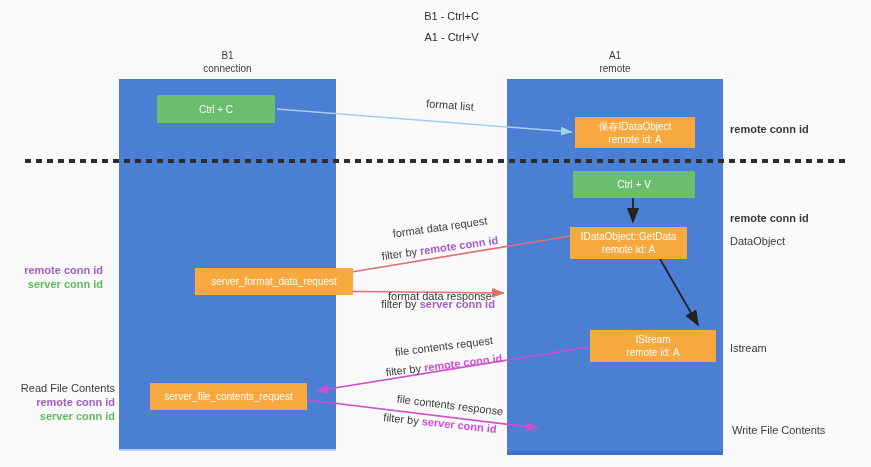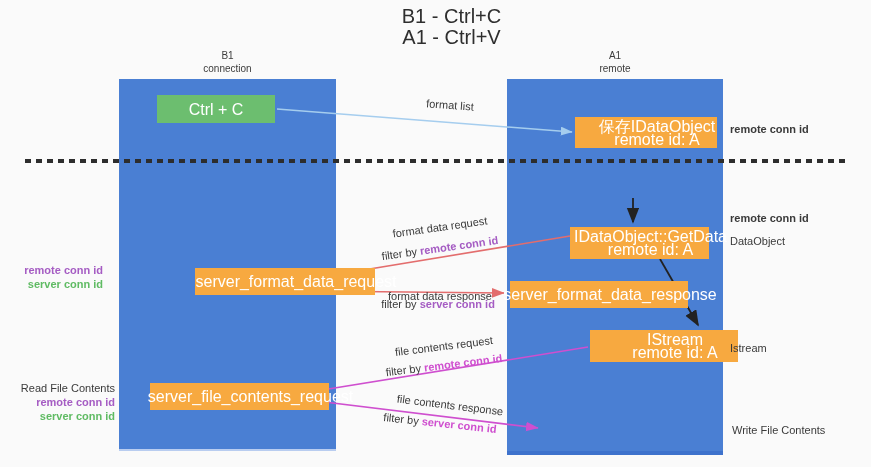--- a/index.html
+++ b/index.html
@@ -2,25 +2,25 @@
 <html style="--lane: #4a7fd3; --node-green: #6cbe6f; --node-orange: #f7a940; --arrow-lightblue: #a5cdee; --arrow-salmon: #e36d6d; --arrow-magenta: #cf4fcf; --arrow-black: #222222; --text-purple: #a55cc3; --text-green: #5fbb63;"><head>
 <meta charset="utf-8">
 <style>
   html,body{margin:0;padding:0;}
   body{background:#e8e8e8;font-family:"Liberation Sans",sans-serif;}
   #page{position:relative;width:871px;height:467px;background:#fafafa;overflow:hidden;
         font-family:"Liberation Sans",sans-serif;color:#333;}
   .lane{position:absolute;background:var(--lane);}
   .lane-title{position:absolute;text-align:center;font-size:10px;line-height:13px;color:#3c3c3c;}
   .page-title{position:absolute;left:0;right:0;top:6px;text-align:center;
-              font-size:20px;line-height:21px;color:#2e2e2e;margin-left:32px;}
+              font-size:11px;line-height:21px;color:#2e2e2e;margin-left:32px;}
   .node{position:absolute;display:flex;flex-direction:column;align-items:center;justify-content:center;
-        color:#fff;font-size:16px;line-height:13px;text-align:center;z-index:3;}
+        color:#fff;font-size:10px;line-height:13px;text-align:center;z-index:3;}
   .node.green{background:var(--node-green);}
-  .node.orange{background:var(--node-orange);padding-left:22px;}
+  .node.orange{background:var(--node-orange);}
   .edge-label{position:absolute;font-size:11px;line-height:13px;color:#3a3a3a;
               white-space:nowrap;text-align:center;z-index:4;}
   .k-purple{color:var(--text-purple);font-weight:bold;}
   .k-magenta{color:var(--arrow-magenta);font-weight:bold;}
   .k-green{color:var(--text-green);font-weight:bold;}
   .side-label{position:absolute;font-size:11px;line-height:14px;color:#3a3a3a;white-space:nowrap;z-index:4;}
   .side-group{position:absolute;font-size:11px;line-height:14px;text-align:right;white-space:nowrap;z-index:4;}
   #arrows{position:absolute;left:0;top:0;z-index:2;pointer-events:none;}
   .dashed-line{position:absolute;left:25px;top:159px;width:822px;height:4px;z-index:5;
                background:repeating-linear-gradient(90deg,#2d2d2d 0 6px,transparent 6px 11px);}
@@ -79,33 +79,33 @@
 
   <div class="node green" style="left:157px;top:95px;width:118px;height:28px;">
     <div>Ctrl + C</div>
   </div>
 
   <div class="node orange" style="left:575px;top:117px;width:120px;height:31px;">
     <div>保存IDataObject</div>
     <div>remote id: A</div>
   </div>
 
+  <div class="node green" style="left:573px;top:171px;width:122px;height:27px;">
+    <div>Ctrl + V</div>
+  </div>
 
   <div class="node orange" style="left:570px;top:227px;width:117px;height:32px;">
     <div>IDataObject::GetData</div>
     <div>remote id: A</div>
   </div>
 
   <div class="node orange" style="left:150px;top:268px;width:158px;height:27px;margin-left:45px;">
     <div>server_format_data_request</div>
   </div>
 
-  <div class="node orange" style="left:510px;top:281px;width:156px;height:27px;">
-    <div>server_format_data_response</div>
-  </div>
 
   <div class="node orange" style="left:590px;top:330px;width:126px;height:32px;">
     <div>IStream</div>
     <div>remote id: A</div>
   </div>
 
   <div class="node orange" style="left:150px;top:383px;width:157px;height:27px;">
     <div>server_file_contents_request</div>
   </div>
 

